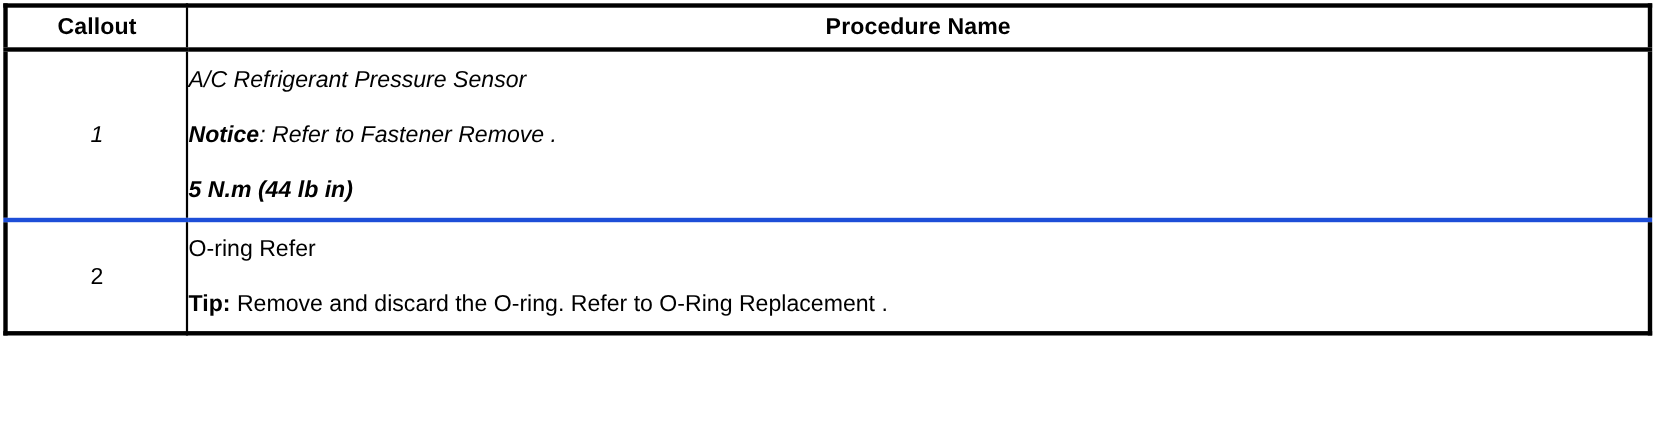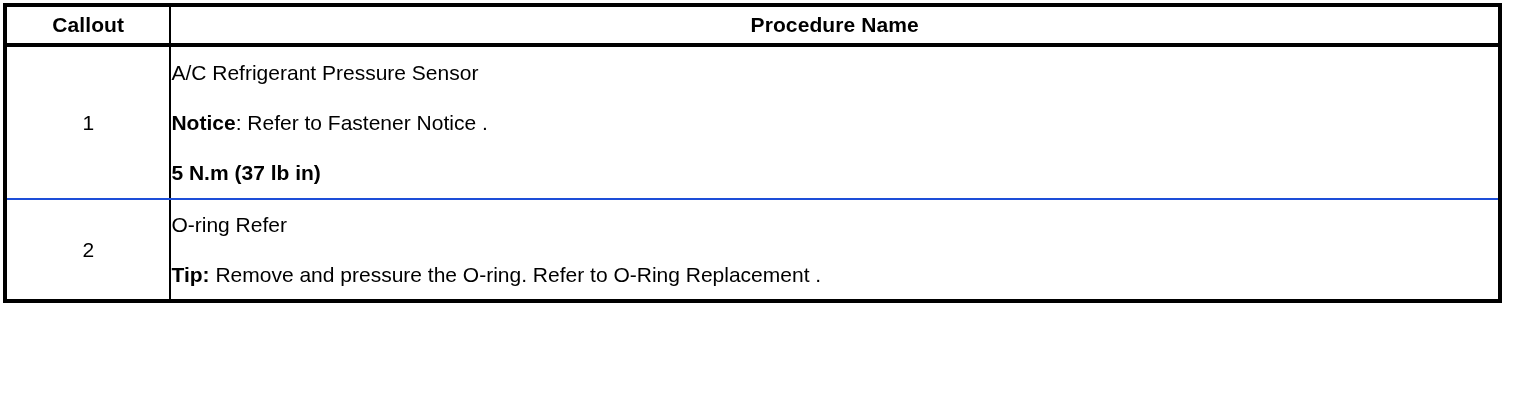--- a/index.html
+++ b/index.html
@@ -90,21 +90,21 @@
     border-right: 2px solid #000;
     vertical-align: middle;
   }
   .desc-cell {
     padding: 12px 0 10px 8px;
     vertical-align: top;
   }
   .row-1 .desc-cell { height: 151px; }
   .row-2 .desc-cell { height: 99px; }
 
-  .row-1 > td { border-bottom: 2px solid #1d4ed8; }
+  .row-1 > td { border-bottom: 4px solid #1d4ed8; font-style: italic; }
 
   .desc-line {
     font-size: 21px;
     line-height: 26px;
     font-weight: normal;
     margin: 0 0 24px 0;
     white-space: nowrap;
   }
   .desc-line:last-child { margin-bottom: 0; }
   .desc-line.bold-line { font-weight: bold; }
@@ -128,31 +128,31 @@
       </tr>
     </thead>
 
     <tbody>
 
       <tr class="row-1">
         <td class="num-cell">1</td>
         <td class="desc-cell">
           <p class="desc-line">A/C Refrigerant Pressure Sensor</p>
           <p class="desc-line">
-            <span class="lbl-bold">Notice</span><span>: Refer to Fastener Notice .</span>
+            <span class="lbl-bold">Notice</span><span>: Refer to Fastener Remove .</span>
           </p>
-          <p class="desc-line bold-line">5 N.m (37 lb in)</p>
+          <p class="desc-line bold-line">5 N.m (44 lb in)</p>
         </td>
       </tr>
 
       <tr class="row-2">
         <td class="num-cell">2</td>
         <td class="desc-cell">
           <p class="desc-line">O-ring Refer</p>
           <p class="desc-line">
-            <span class="lbl-bold">Tip:</span><span> Remove and pressure the O-ring. Refer to O-Ring Replacement .</span>
+            <span class="lbl-bold">Tip:</span><span> Remove and discard the O-ring. Refer to O-Ring Replacement .</span>
           </p>
         </td>
       </tr>
     </tbody>
   </table>
 
 </div>
 
 </body></html>

